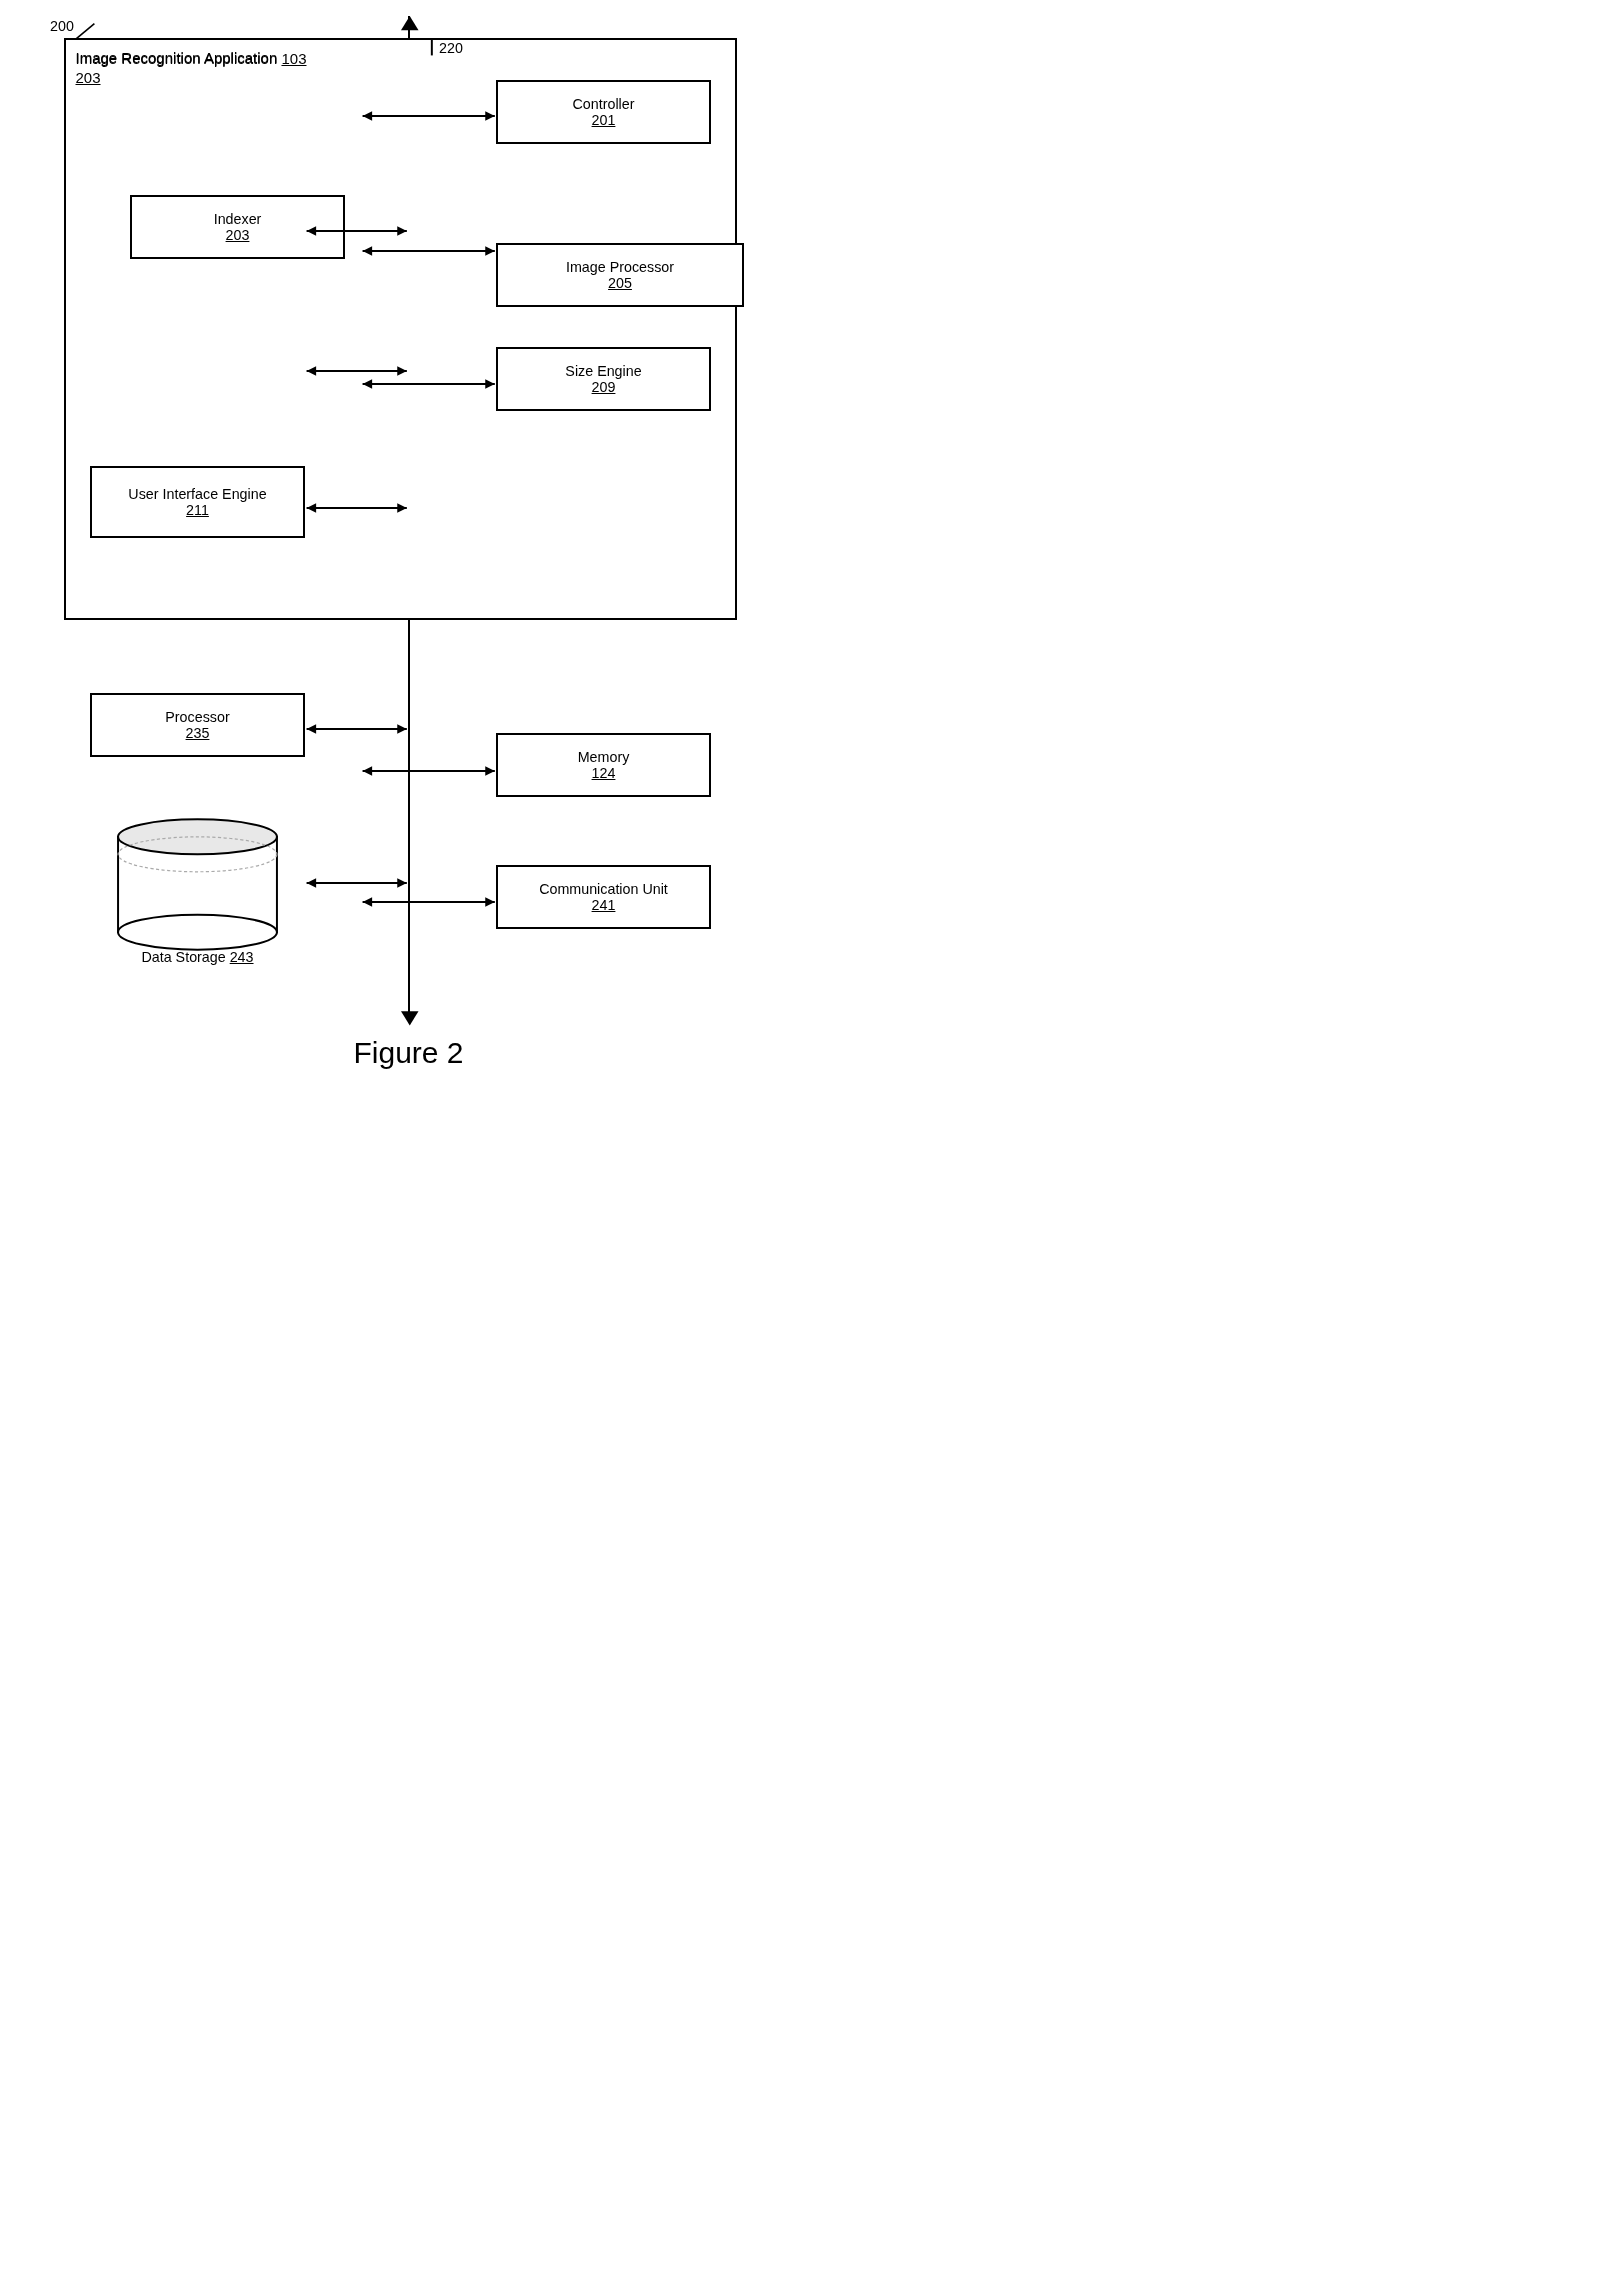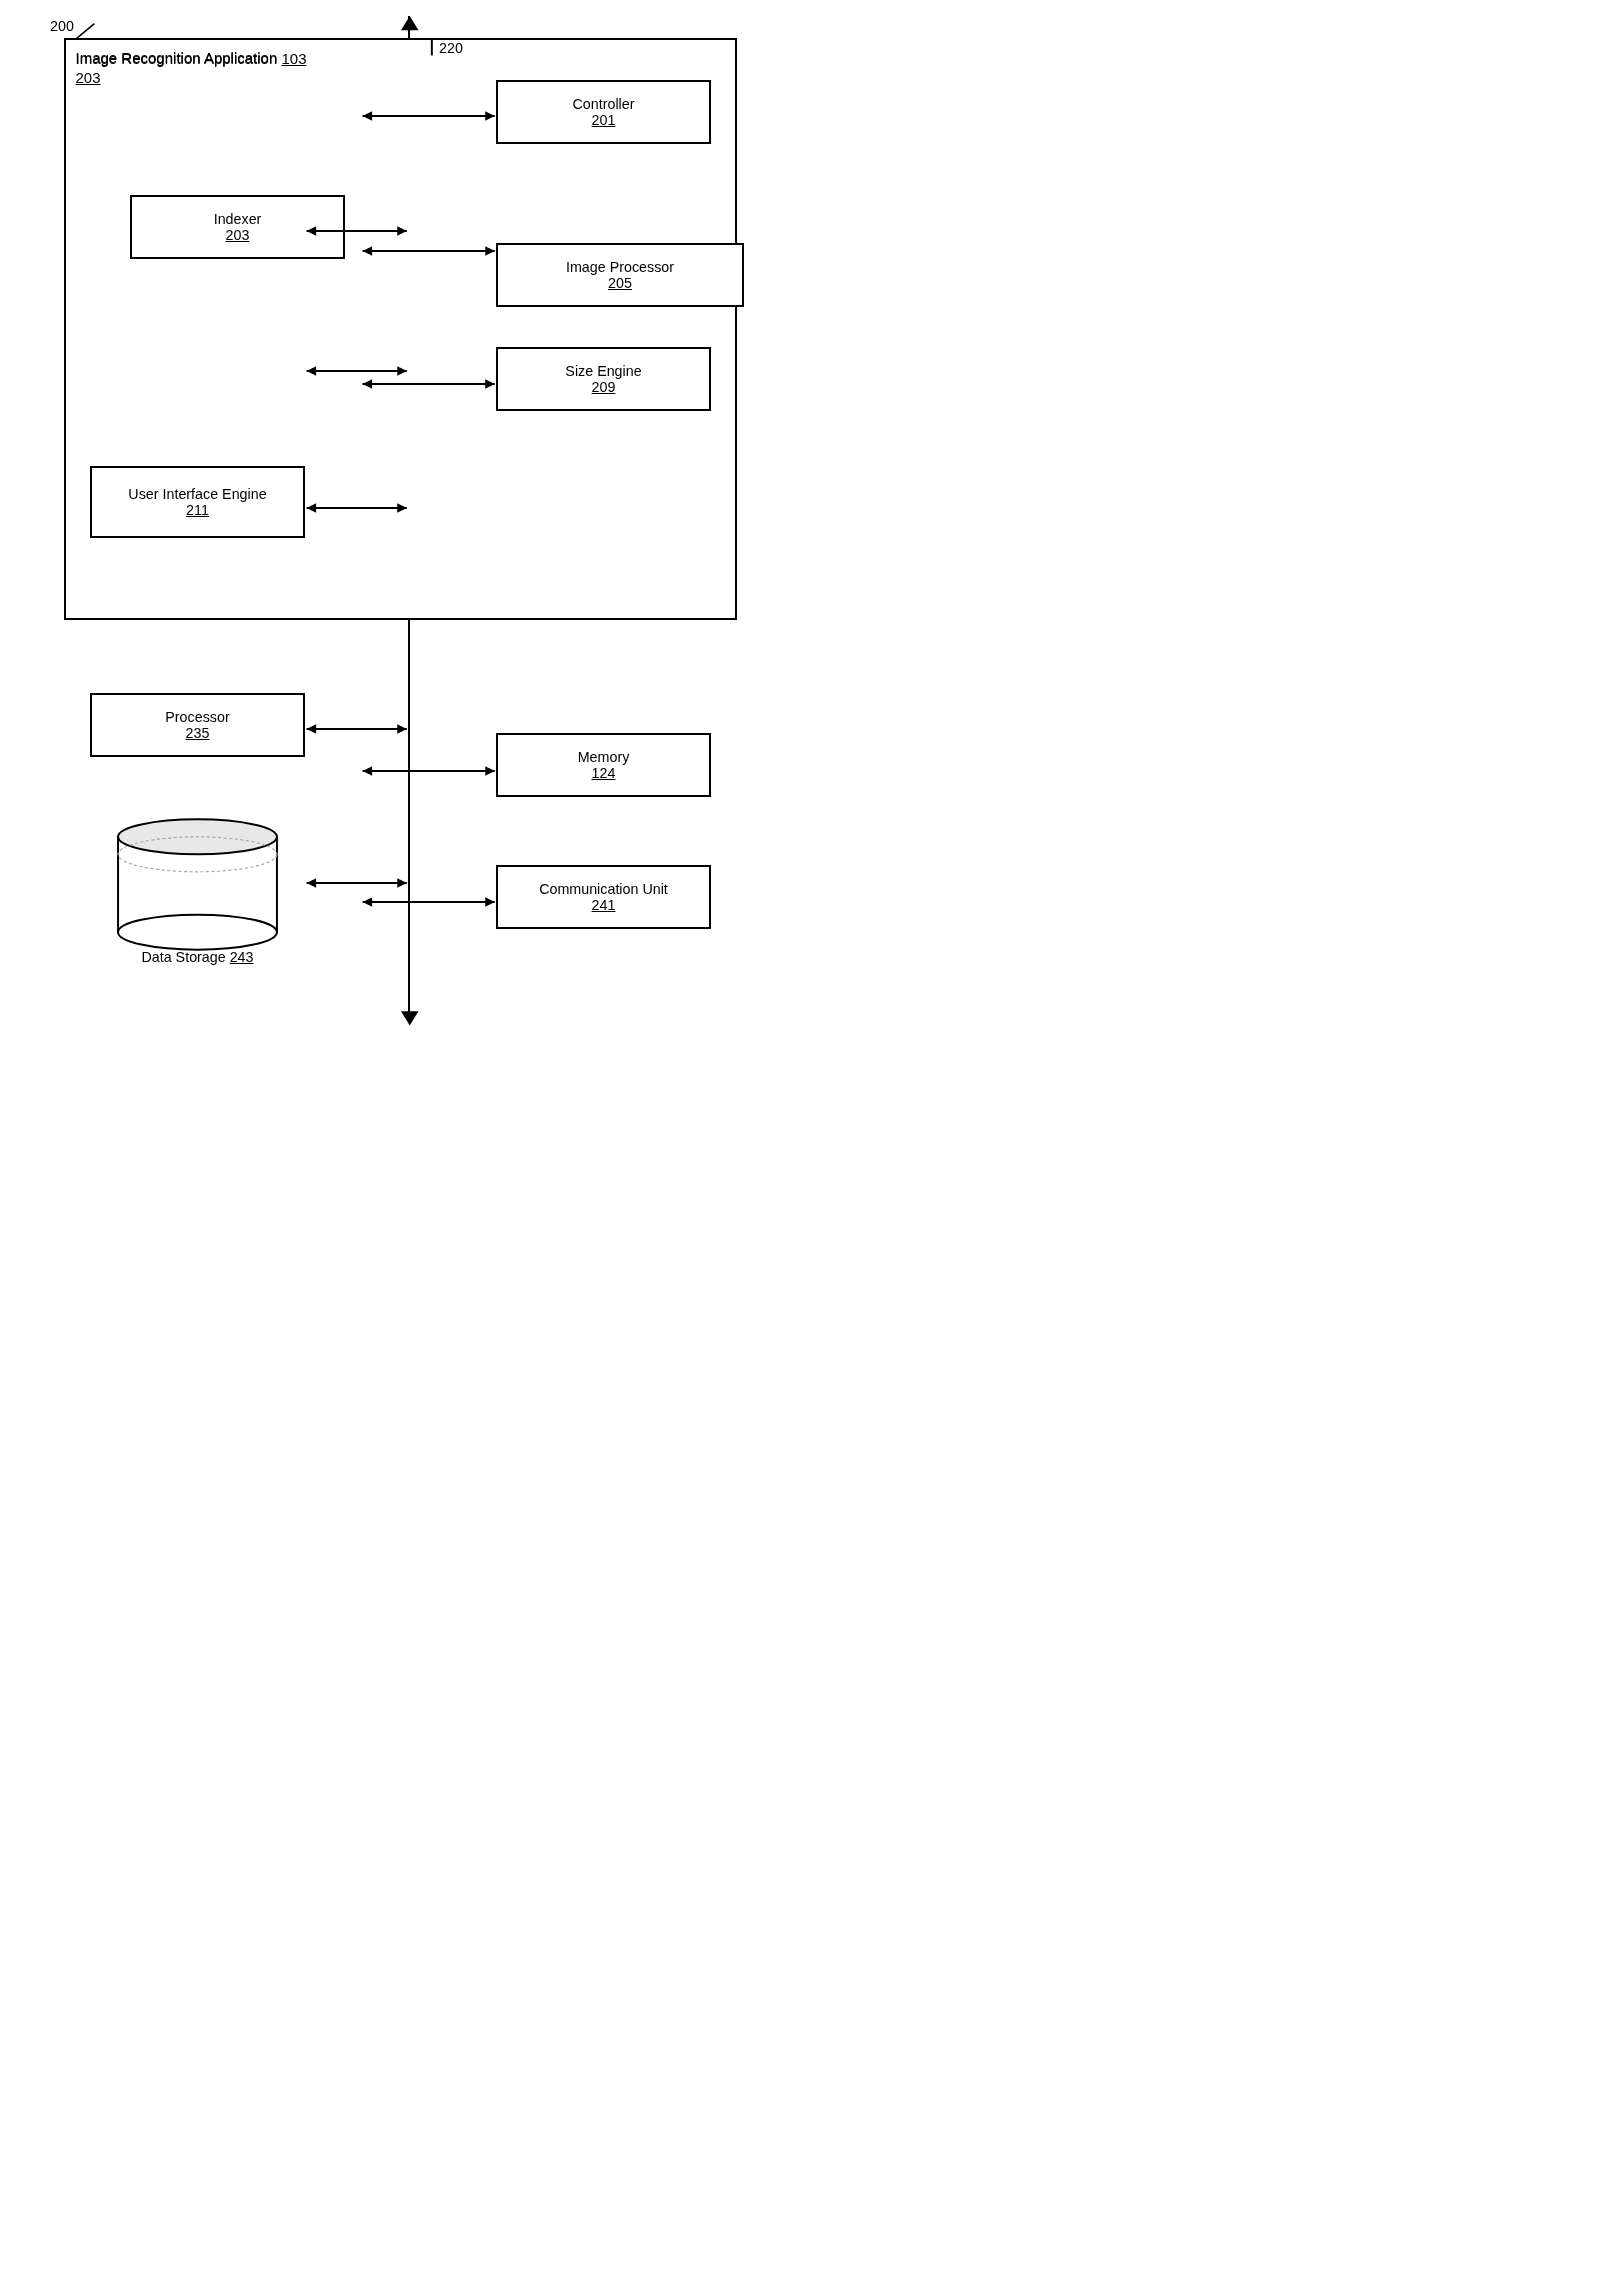--- a/index.html
+++ b/index.html
@@ -184,16 +184,19 @@
     <div class="box" style="position:absolute;top:849px;left:446px;width:215px;height:64px;">
       Communication Unit <span>241</span>
     </div>
 
     <svg style="position:absolute;top:878px;left:311px;" width="137" height="16" viewBox="0 0 172 20">
       <line x1="2" y1="10" x2="168" y2="10" stroke="#000" stroke-width="2.5"></line>
       <polygon points="2,10 14,4 14,16" fill="#000"></polygon>
       <polygon points="168,10 156,4 156,16" fill="#000"></polygon>
     </svg>
 
+    <div style="position:absolute;top:1020px;left:0;width:717px;text-align:center;font-size:30px;font-family:Arial,sans-serif;">
+      <span>Figure 2</span>
+    </div>
 
   </div>
 </div>
 
 
 </body></html>

